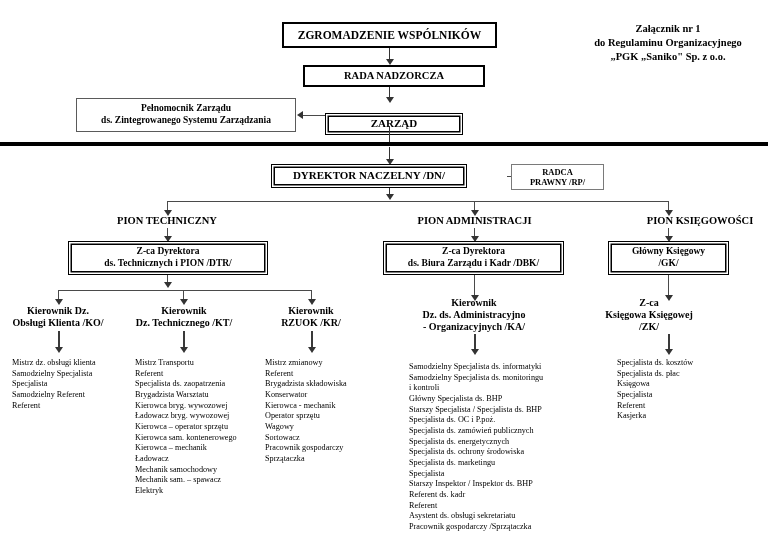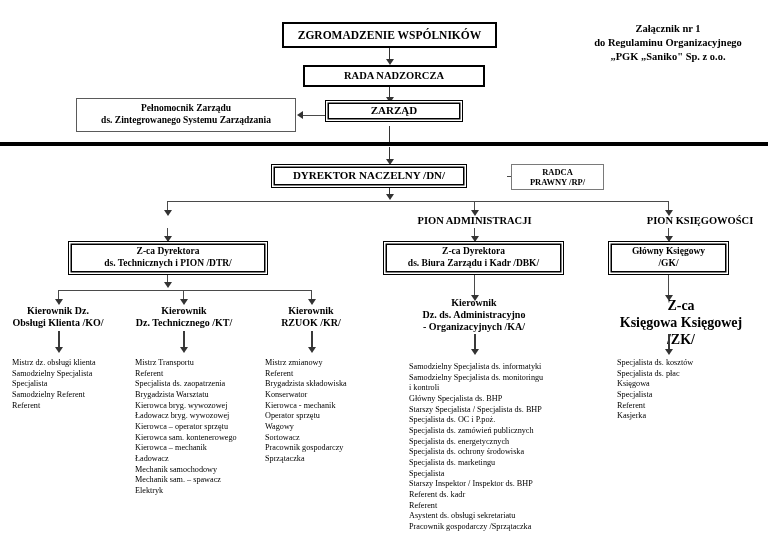--- a/index.html
+++ b/index.html
@@ -83,21 +83,21 @@
   <div class="vline dk" style="left:389px;top:48px;height:13px;"></div>
   <div class="arrow" style="left:385.5px;top:59px;"></div>
 
   <div class="box heavy" style="left:303px;top:65px;width:182px;height:22px;">
     <span class="bx-txt" style="font-size:10.5px;">RADA NADZORCZA</span>
   </div>
 
   <div class="vline dk" style="left:389px;top:87px;height:12px;"></div>
   <div class="arrow" style="left:385.5px;top:97px;"></div>
 
-  <div class="box double" style="left:325px;top:100px;width:138px;height:22px;">
+  <div class="box double" style="left:325px;top:113px;width:138px;height:22px;">
     <span class="bx-txt" style="font-size:11px;">ZARZĄD</span>
   </div>
 
   <div class="box thin" style="left:76px;top:98px;width:220px;height:34px;flex-direction:column;">
     <span style="font-weight:bold;font-size:9.5px;">Pełnomocnik Zarządu</span>
     <span style="font-weight:bold;font-size:9.5px;">ds. Zintegrowanego Systemu Zarządzania</span>
   </div>
 
   <div class="hline" style="left:303px;top:114.5px;width:22px;"></div>
   <div class="arrow-l" style="left:297px;top:111px;"></div>
@@ -124,20 +124,21 @@
   <div class="arrow" style="left:385.5px;top:194px;"></div>
 
   <div class="hline" style="left:167px;top:201px;width:502px;"></div>
   <div class="vline" style="left:167px;top:201px;height:11px;"></div>
   <div class="arrow" style="left:163.5px;top:210px;"></div>
   <div class="vline" style="left:474px;top:201px;height:11px;"></div>
   <div class="arrow" style="left:470.5px;top:210px;"></div>
   <div class="vline" style="left:668px;top:201px;height:11px;"></div>
   <div class="arrow" style="left:664.5px;top:210px;"></div>
 
+  <div class="lbl" style="left:92px;top:215px;width:150px;font-size:10.5px;">PION TECHNICZNY</div>
   <div class="lbl" style="left:397px;top:215px;width:155px;font-size:10.5px;">PION ADMINISTRACJI</div>
   <div class="lbl" style="left:626px;top:215px;width:148px;font-size:10.5px;">PION  KSIĘGOWOŚCI</div>
 
   <div class="vline" style="left:167px;top:228px;height:10px;"></div>
   <div class="arrow" style="left:163.5px;top:236px;"></div>
   <div class="vline" style="left:474px;top:228px;height:10px;"></div>
   <div class="arrow" style="left:470.5px;top:236px;"></div>
   <div class="vline" style="left:668px;top:228px;height:10px;"></div>
   <div class="arrow" style="left:664.5px;top:236px;"></div>
 
@@ -186,21 +187,21 @@
     <div>Kierownik</div>
     <div>RZUOK /KR/</div>
   </div>
 
   <div class="lbl" style="left:394px;top:297px;width:160px;font-size:10px;">
     <div>Kierownik</div>
     <div>Dz. ds.  Administracyjno</div>
     <div>- Organizacyjnych /KA/</div>
   </div>
 
-  <div class="lbl" style="left:617px;top:297px;width:128px;font-size:14px;">
+  <div class="lbl" style="left:585px;top:297px;width:128px;font-size:10px;">
     <div>Z-ca</div>
     <div>Księgowa Księgowej</div>
     <div>/ZK/</div>
   </div>
 
   <div class="tick" style="left:58px;top:331px;height:18px;"></div>
   <div class="arrow" style="left:54.5px;top:347px;"></div>
 
   <div class="tick" style="left:183px;top:331px;height:18px;"></div>
   <div class="arrow" style="left:179.5px;top:347px;"></div>

